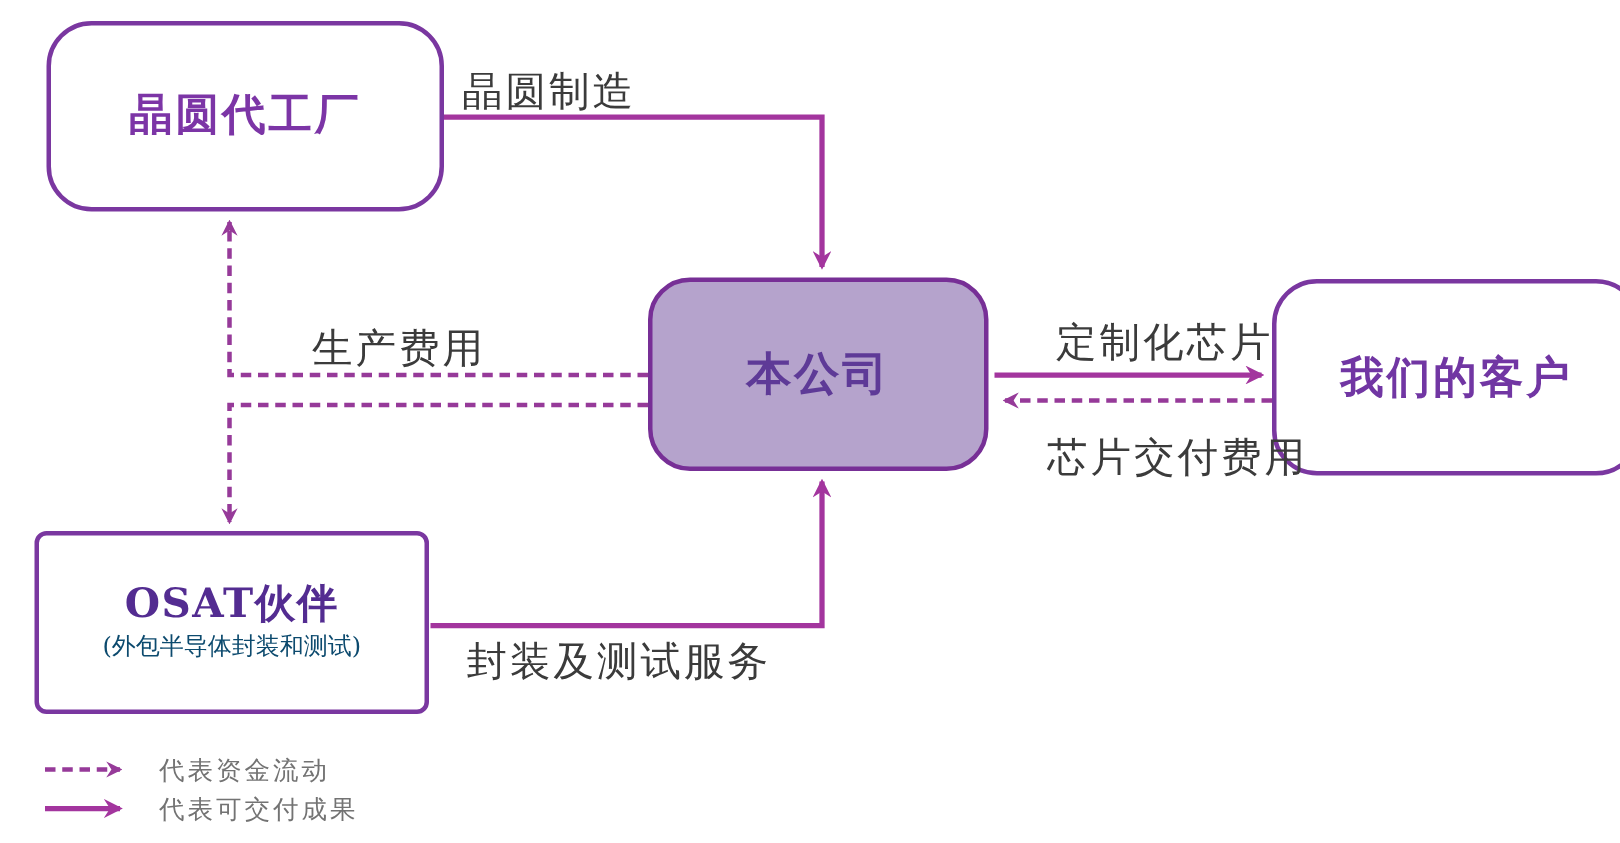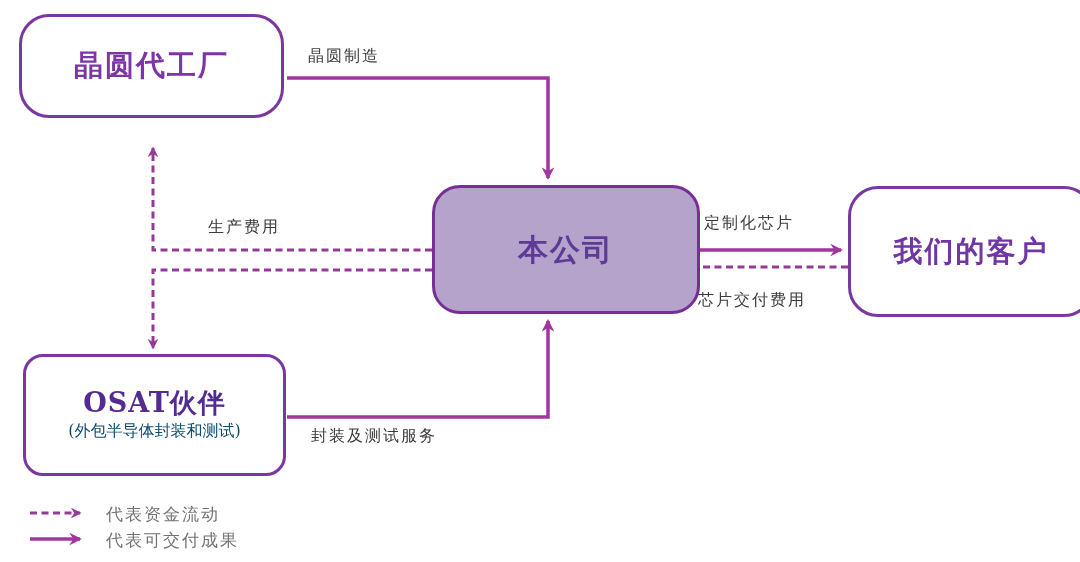--- a/index.html
+++ b/index.html
@@ -25,41 +25,41 @@
     justify-content: center;
     text-align: center;
   }
   .node .title {
     font-weight: bold;
     font-size: 29px;
     color: #7c35a6;
     letter-spacing: 2px;
     line-height: 1.1;
   }
-  .node-foundry   { left: 19px;  top: 14px;  width: 265px; height: 104px; font-family: Liberation Serif, serif; }
-  .node-company   { left: 432px; top: 185px; width: 268px; height: 129px;
+  .node-foundry   { left: 31px;  top: 14px;  width: 265px; height: 127px; font-family: Liberation Serif, serif; }
+  .node-company   { left: 432px; top: 185px; width: 227px; height: 129px;
                     background: #b5a3cc; border-color: #772f96; border-radius: 28px; }
   .node-company .title { color: #5e3a97; font-size: 30px; }
   .node-customers { left: 848px; top: 186px; width: 246px; height: 131px; }
   .node-customers .title { color: #7136a3; }
-  .node-osat      { left: 23px;  top: 354px; width: 263px; height: 122px; border-radius: 20px; }
+  .node-osat      { left: 23px;  top: 354px; width: 263px; height: 122px; border-radius: 8px; }
   .node-osat .title {
     font-family: "DejaVu Serif", "Liberation Serif", serif;
     color: #532c91; font-size: 27px; letter-spacing: 1px;
   }
   .node-osat .subtitle {
     font-family: "DejaVu Serif", "Liberation Serif", serif;
     color: #0c4a6e; font-size: 16px; margin-top: 3px; letter-spacing: 0px;
   }
 
   .edge-label {
     position: absolute;
     font-family: "DejaVu Serif", "Liberation Serif", serif;
     color: #3b3b3b;
-    font-size: 16px;
+    font-size: 27px;
     letter-spacing: 2px;
     white-space: nowrap;
     line-height: 1;
   }
   .lbl-wafer-mfg        { left: 308px; top: 48px;  }
   .lbl-production-fees  { left: 188px; top: 219px; margin-left: 20px; }
   .lbl-pkg-test-fees    { left: 188px; top: 280px; }
   .lbl-pkg-test-service { left: 311px; top: 428px; }
   .lbl-custom-chips     { left: 704px; top: 215px; }
   .lbl-chip-delivery    { left: 698px; top: 280px; margin-top: 12px; }

